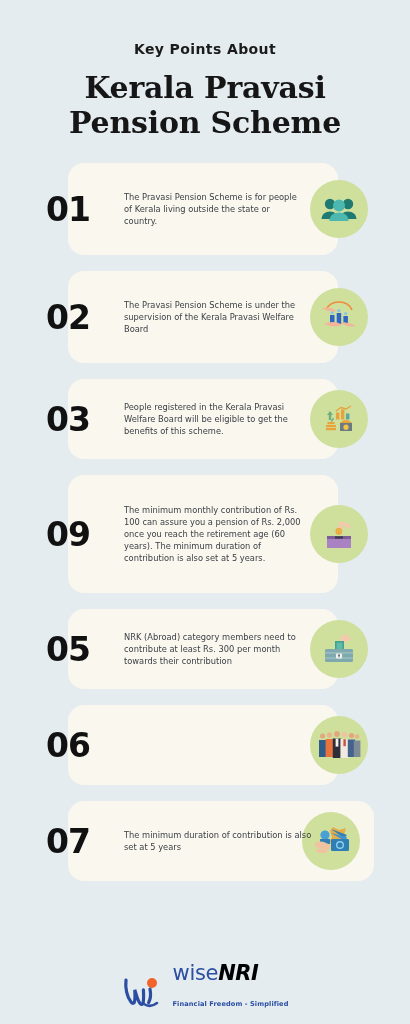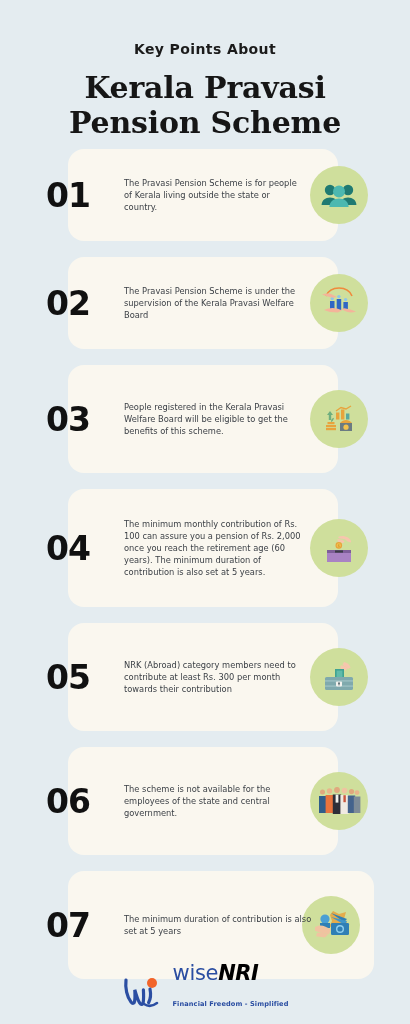--- a/index.html
+++ b/index.html
@@ -29,35 +29,36 @@
     line-height: 1;
     margin: 0 0 14px 0;
   }
   .maintitle {
     font-family: "DejaVu Serif", serif;
     font-weight: 700;
     font-size: 30px;
     line-height: 1.18;
     color: #161616;
     letter-spacing: -0.2px;
-    margin: 8px;
+    margin: 0;
     padding: 0 18px;
   }
   .maintitle .tline { display: block; }
 
   
   .cards {
     position: relative;
+    margin-top: 22px;
   }
   .card-wrap {
     position: relative;
     height: 92px;
     margin-bottom: 16px;
   }
-  .card-wrap.tall { height: 108px; }
+  .card-wrap.tall { height: 80px; }
 
   .card {
     position: absolute;
     left: 68px;
     right: 72px;
     top: 0;
     bottom: 0;
     background: #faf7ef;
     border-radius: 16px;
   }
@@ -228,21 +229,21 @@
         <path d="M20 10c3-1.6 7-1.4 10 .6 2.4 1.6 3.4 3.4 3 5l-3.4-1.2-2.6-2.2-6-1z" fill="#f6c6ad"></path>
         <path d="M19 12.5c2.6-.6 5.6 0 7.6 1.8l-1.6 2-4.4-1.4z" fill="#f6c6ad"></path>
         <circle cx="20.8" cy="18.4" r="3.3" fill="#e8a33d"></circle>
         <circle cx="20.8" cy="18.4" r="2.1" fill="#f2c14e"></circle>
         <text x="20.8" y="20.4" font-size="4" fill="#c98a24" text-anchor="middle" font-family="DejaVu Sans, sans-serif">$</text>
         <rect x="9" y="23" width="24" height="3" fill="#7e5e99"></rect>
         <rect x="9" y="26" width="24" height="9" fill="#a982c4"></rect>
         <rect x="17" y="23.4" width="8" height="2.2" fill="#3b3b46"></rect>
       </svg>
     </div>
-    <div class="num">04</div>
+    <div class="num">09</div>
     <div class="card-text">The minimum monthly contribution of Rs. 100 can assure you a pension of Rs. 2,000 once you reach the retirement age (60 years). The minimum duration of contribution is also set at 5 years.</div>
   </div>
 
   <div class="card-wrap tall">
     <div class="card"></div>
     <div class="icon-circle">
       <svg width="42" height="42" viewBox="0 0 42 42">
         <path d="M26 6c3 .6 5.6 2.6 6.6 5.4l-2.6 1.6-3-2.6-2.4-1.6z" fill="#f6c6ad"></path>
         <path d="M22.5 9.6c2.6-.4 5.2.6 6.8 2.6l-1.6 2.4-5-1.6z" fill="#f6c6ad"></path>
         <rect x="17" y="13" width="9" height="10" fill="#3fa392"></rect>
@@ -275,21 +276,20 @@
           <circle cx="35.5" cy="10.6" r="2.6" fill="#e0a87e"></circle>
           <path d="M31.8 14.6h7.4v17.4h-7.4z" fill="#44638c"></path>
           <circle cx="41" cy="11.6" r="2.4" fill="#e8b58c"></circle>
           <path d="M37.8 15.4h6.6V32h-6.6z" fill="#7d8b97"></path>
           <rect x="19.6" y="13.6" width="2.8" height="8" fill="#f2f2ee"></rect>
           <rect x="27.4" y="14.2" width="2.4" height="7" fill="#c9553c"></rect>
         </g>
       </svg>
     </div>
     <div class="num">06</div>
-    <div class="card-text">The scheme is not available for the employees of the state and central government.</div>
   </div>
 
   <div class="card-wrap tall last">
     <div class="card"></div>
     <div class="icon-circle">
       <svg width="44" height="40" viewBox="0 0 44 40">
         <path d="M24 6l6 3 7-2-2 7 4 5-6 1-3 6-4-5-6 1 3-6-2-6z" fill="#e8a33d" opacity=".85"></path>
         <circle cx="16" cy="14" r="4.6" fill="#4a9fd4"></circle>
         <path d="M11 18h10v5H11z" fill="#2f7fb5"></path>
         <path d="M22 8l16 6-3 3z" fill="#2f7fb5"></path>

